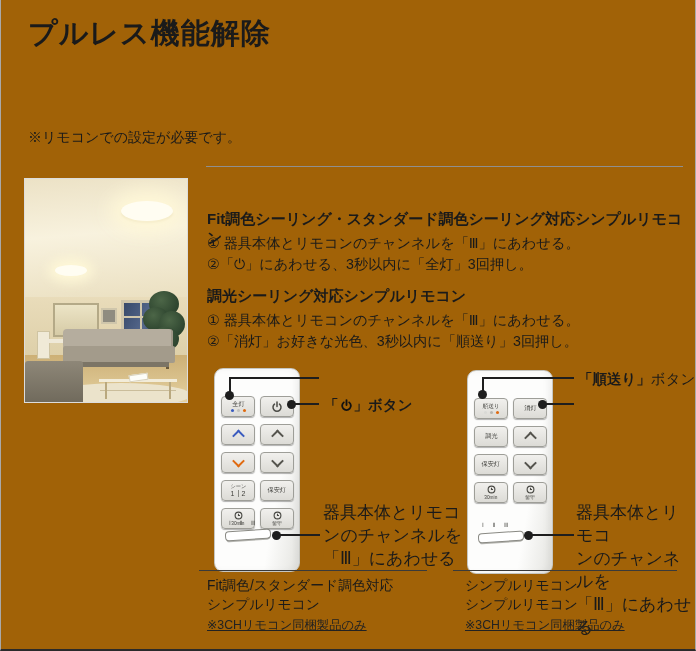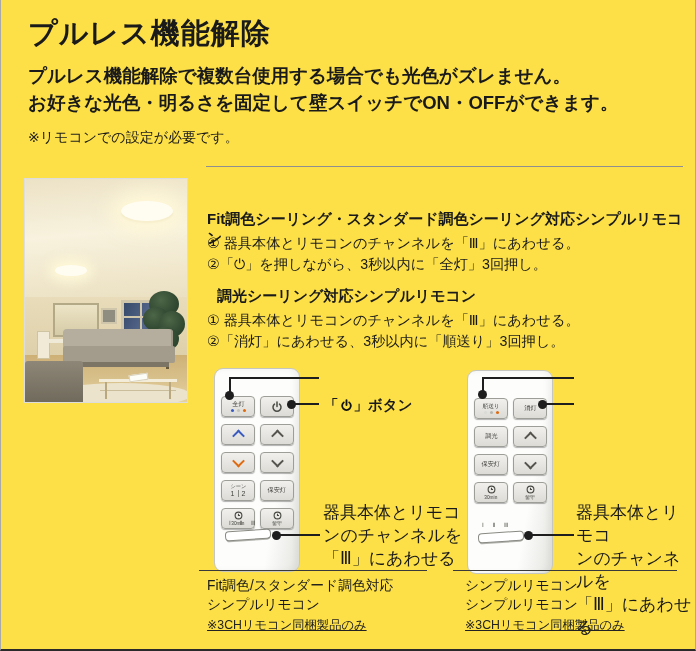--- a/index.html
+++ b/index.html
@@ -1,25 +1,25 @@
 <!DOCTYPE html>
 <html><head>
 <meta charset="utf-8">
 <style>
   html,body{margin:0;padding:0;background:#fff;}
-  .page{position:relative;width:696px;height:651px;background:#fde047;
+  .page{position:relative;width:696px;height:651px;background:#a16207;
         font-family:"Liberation Sans","DejaVu Sans",sans-serif;color:#1a1a1a;
         border-left:1px solid #a9a9a9;border-right:1px solid #a9a9a9;border-bottom:2px solid #2a2a2a;
         box-sizing:border-box;overflow:hidden;}
   .abs{position:absolute;}
 
   
   .title{left:27px;top:14px;font-size:29px;font-weight:bold;letter-spacing:1px;}
   .desc{left:27px;top:62px;font-size:18.5px;font-weight:bold;line-height:27px;}
-  .note{left:27px;top:129px;font-size:14px;}
+  .note{left:27px;top:129px;font-size:14px;font-family:Liberation Mono, monospace;}
   .topline{left:205px;top:166px;width:477px;height:1px;background:#8f8f8f;}
 
   
   .photo{left:23px;top:178px;width:164px;height:225px;overflow:hidden;background:#efe7cf;border:1px solid #ddd;box-sizing:border-box;}
   .photo *{position:absolute;}
   .p-ceiling{left:0;top:0;width:164px;height:120px;background:linear-gradient(175deg,#ece2c6,#f8f2de 45%,#eadfc0);}
   .p-backwall{left:0;top:118px;width:164px;height:62px;background:linear-gradient(#e9dcba,#ddcfa8);}
   .p-floor{left:0;top:176px;width:164px;height:49px;background:linear-gradient(#cdb076,#e5d2a2);}
   .p-light-big{left:96px;top:22px;width:52px;height:20px;background:#fffdf2;border-radius:50%;
                box-shadow:0 0 20px 12px rgba(255,248,215,.95),0 2px 2px rgba(180,160,110,.5);}
@@ -80,24 +80,20 @@
   .footnote{position:absolute;font-size:12.3px;color:#222;text-decoration:underline;}
 
   svg{display:block;}
 </style>
 </head>
 <body>
 
 <div class="page">
 
   <div class="abs title">プルレス機能解除</div>
-  <div class="abs desc">
-    <div>プルレス機能解除で複数台使用する場合でも光色がズレません。</div>
-    <div>お好きな光色・明るさを固定して壁スイッチでON・OFFができます。</div>
-  </div>
   <div class="abs note">※リモコンでの設定が必要です。</div>
   <div class="abs topline"></div>
 
   <div class="abs photo">
     <div class="p-ceiling"></div>
     <div class="p-backwall"></div>
     <div class="p-floor"></div>
     <div class="p-light-small"></div>
     <div class="p-light-big"></div>
     <div class="p-mirror"></div>
@@ -122,27 +118,27 @@
     <div class="p-ctable-top"></div>
     <div class="p-ctable-leg" style="left:80px;"></div>
     <div class="p-ctable-leg" style="left:144px;"></div>
     <div class="p-papers"></div>
   </div>
 
 
   <div class="abs sec-title" style="left:206px;top:210px;">Fit調色シーリング・スタンダード調色シーリング対応シンプルリモコン</div>
   <div class="abs sec-steps" style="left:206px;top:233px;">
     <div>① 器具本体とリモコンのチャンネルを「Ⅲ」にあわせる。</div>
-    <div>②「⏻」を押しながら、3秒以内に「全灯」3回押し。</div>
-  </div>
-
-  <div class="abs sec-title" style="left:216px;top:287px;">調光シーリング対応シンプルリモコン</div>
+    <div>②「⏻」にあわせる、3秒以内に「全灯」3回押し。</div>
+  </div>
+
+  <div class="abs sec-title" style="left:206px;top:287px;">調光シーリング対応シンプルリモコン</div>
   <div class="abs sec-steps" style="left:206px;top:310px;">
     <div>① 器具本体とリモコンのチャンネルを「Ⅲ」にあわせる。</div>
-    <div>②「消灯」にあわせる、3秒以内に「順送り」3回押し。</div>
+    <div>②「消灯」お好きな光色、3秒以内に「順送り」3回押し。</div>
   </div>
 
   <div class="remote" style="left:213px;top:368px;">
     <div class="rbtn" style="left:6px;top:27px;">
       <span class="lbl">全灯</span>
       <span class="bdots">
         <i class="bd" style="background:#3a5bbf;"></i>
           <i class="bd" style="background:#c2c2be;"></i>
           <i class="bd" style="background:#e06a10;"></i>
       </span>
@@ -267,20 +263,23 @@
         </span>
       <span class="lbl" style="font-size:5px;margin-top:1px;">留守</span>
     </div>
     <div class="ch-ticks" style="left:14px;top:150px;">Ⅰ Ⅱ Ⅲ</div>
     <div class="ch-slider" style="left:10px;top:161px;"></div>
   </div>
 
   <div class="dot" style="left:477px;top:390px;"></div>
   <div class="cl" style="left:481px;top:377px;width:2px;height:16px;"></div>
   <div class="cl" style="left:481px;top:377px;width:92px;height:2px;"></div>
+  <div class="co-label" style="left:577px;top:370px;">
+    <b>「順送り」</b><span>ボタン</span>
+  </div>
 
   <div class="dot" style="left:537px;top:400px;"></div>
   <div class="cl" style="left:545px;top:403px;width:28px;height:2px;"></div>
 
   <div class="dot" style="left:523px;top:531px;"></div>
   <div class="cl" style="left:531px;top:534px;width:42px;height:2px;"></div>
   <div class="ch-note" style="left:575px;top:501px;">
     <div>器具本体とリモコ</div>
     <div>ンのチャンネルを</div>
     <div>「Ⅲ」にあわせる</div>

